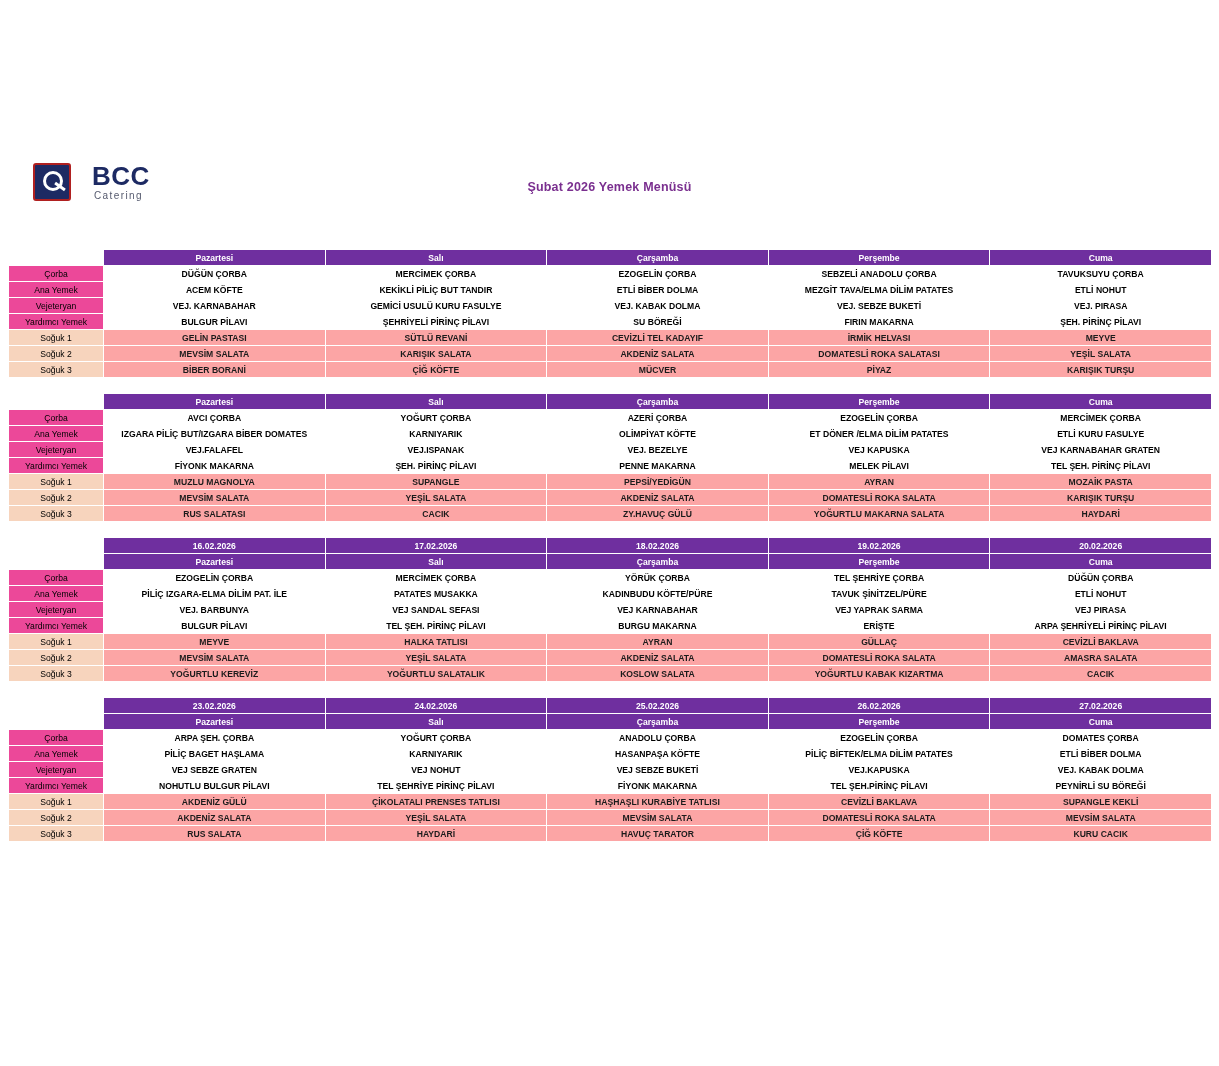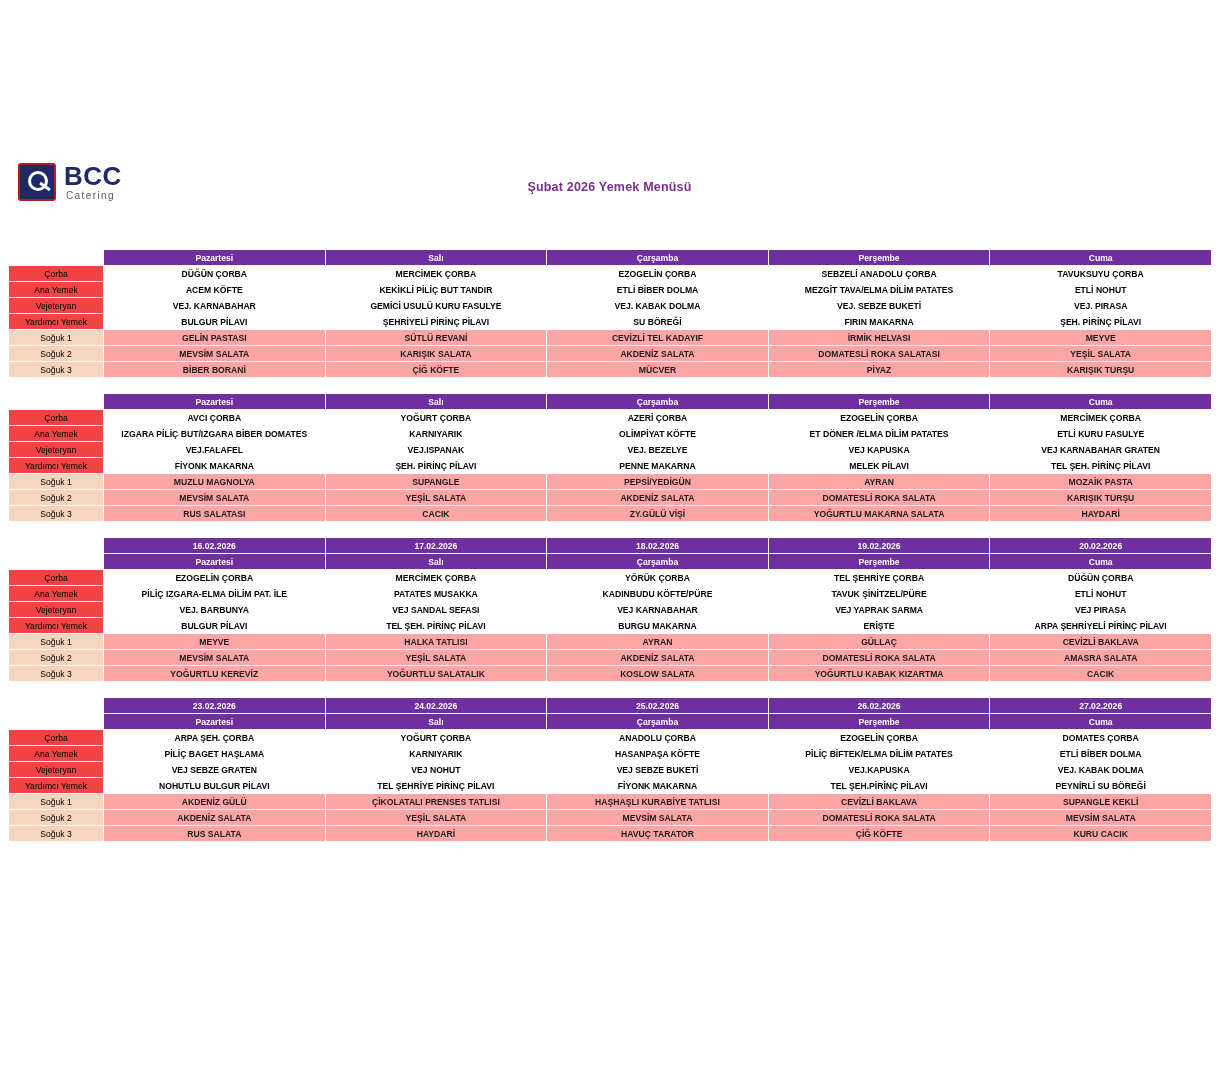--- a/index.html
+++ b/index.html
@@ -17,25 +17,25 @@
 
   
   #header {
     position: absolute;
     left: 0; top: 0;
     width: 1219px;
     height: 230px;
   }
   #logo-block {
     position: absolute;
-    left: 18px;
+    left: 33px;
     top: 163px;
     display: flex;
     align-items: center;
-    gap: 8px;
+    gap: 21px;
   }
   #logo-mark {
     width: 38px;
     height: 38px;
     background: #1d2a63;
     border: 2px solid #b02020;
     border-radius: 3px;
     position: relative;
     box-sizing: border-box;
   }
@@ -132,21 +132,21 @@
     background: #ffffff;
     border: none;
   }
 
   
   td.label-cell {
     text-align: left;
     padding-left: 3px;
     font-size: 8.6px;
     color: #000000;
-    background: #ef4444;
+    background: #ec4899;
     border: 1px solid #000000;
     font-weight: normal;
   }
 
   
   tr.white-row td.day-cell {
     background: #ffffff;
     color: #000000;
     border: 1px solid #000000;
     font-weight: bold;
@@ -339,21 +339,21 @@
         <td class="day-cell">MEVSİM SALATA</td>
         <td class="day-cell">YEŞİL SALATA</td>
         <td class="day-cell">AKDENİZ SALATA</td>
         <td class="day-cell">DOMATESLİ ROKA SALATA</td>
         <td class="day-cell">KARIŞIK TURŞU</td>
       </tr>
       <tr class="peach-row">
         <td class="label-cell">Soğuk 3</td>
         <td class="day-cell">RUS SALATASI</td>
         <td class="day-cell">CACIK</td>
-        <td class="day-cell">ZY.GÜLÜ VİŞİ</td>
+        <td class="day-cell">ZY.HAVUÇ GÜLÜ</td>
         <td class="day-cell">YOĞURTLU MAKARNA SALATA</td>
         <td class="day-cell">HAYDARİ</td>
       </tr>
       <tr class="spacer-row">
         <td class="spacer-left"></td>
         <td class=""></td>
         <td class=""></td>
         <td class=""></td>
         <td class=""></td>
         <td class=""></td>

